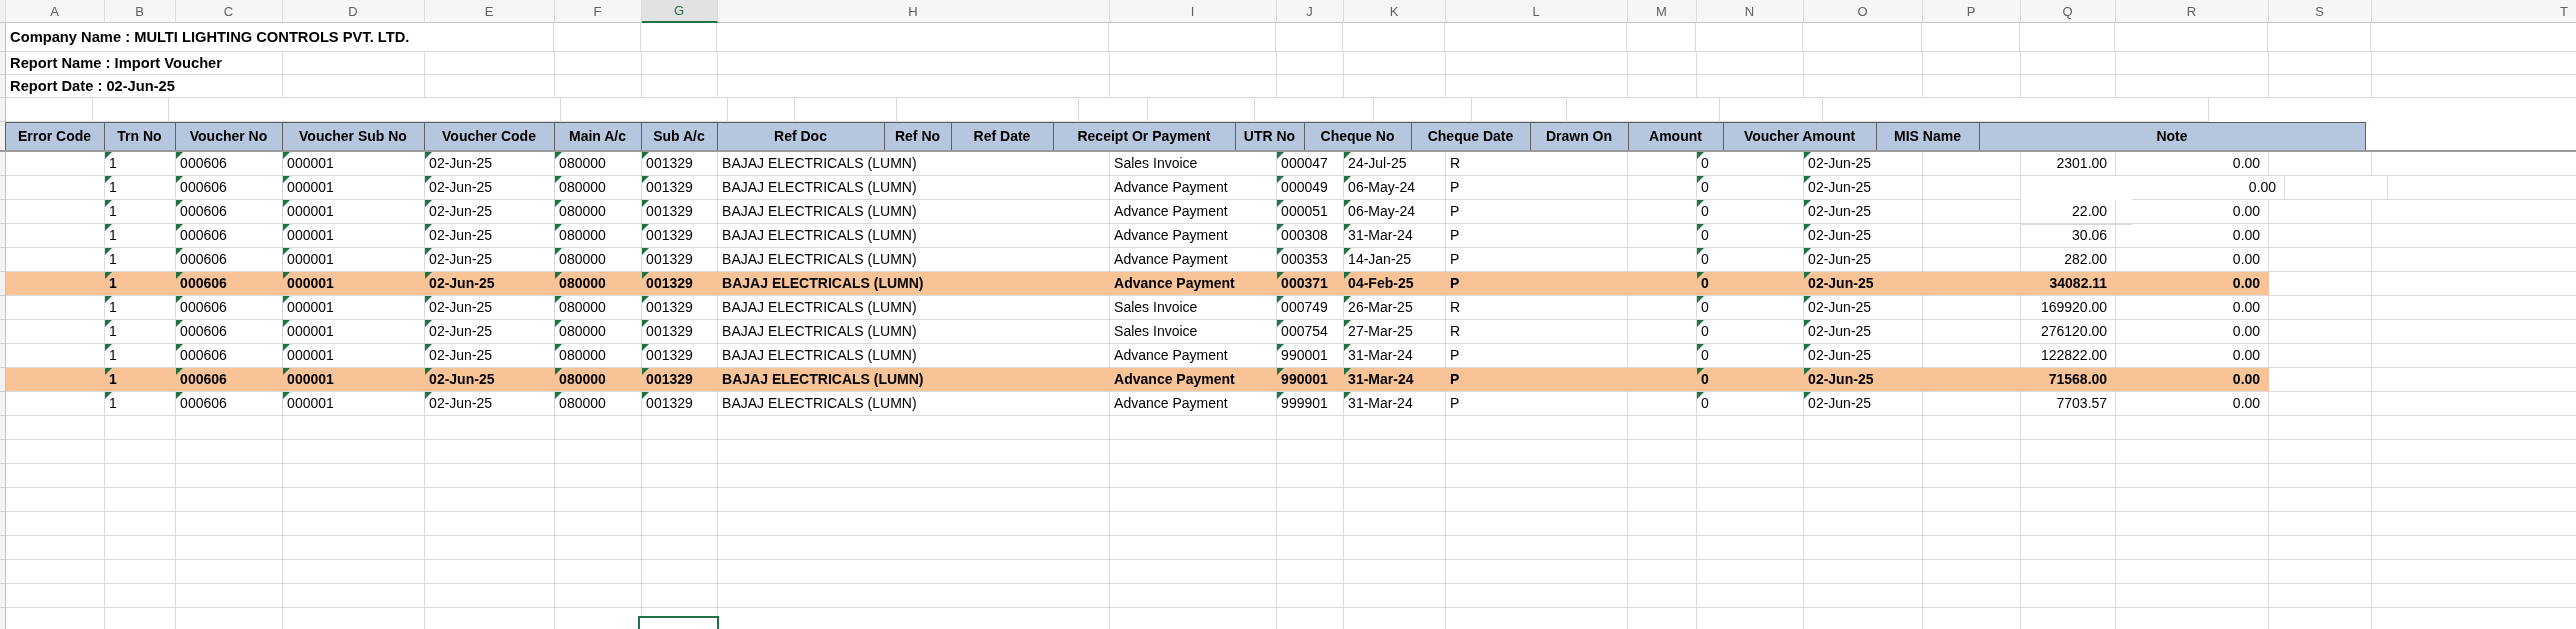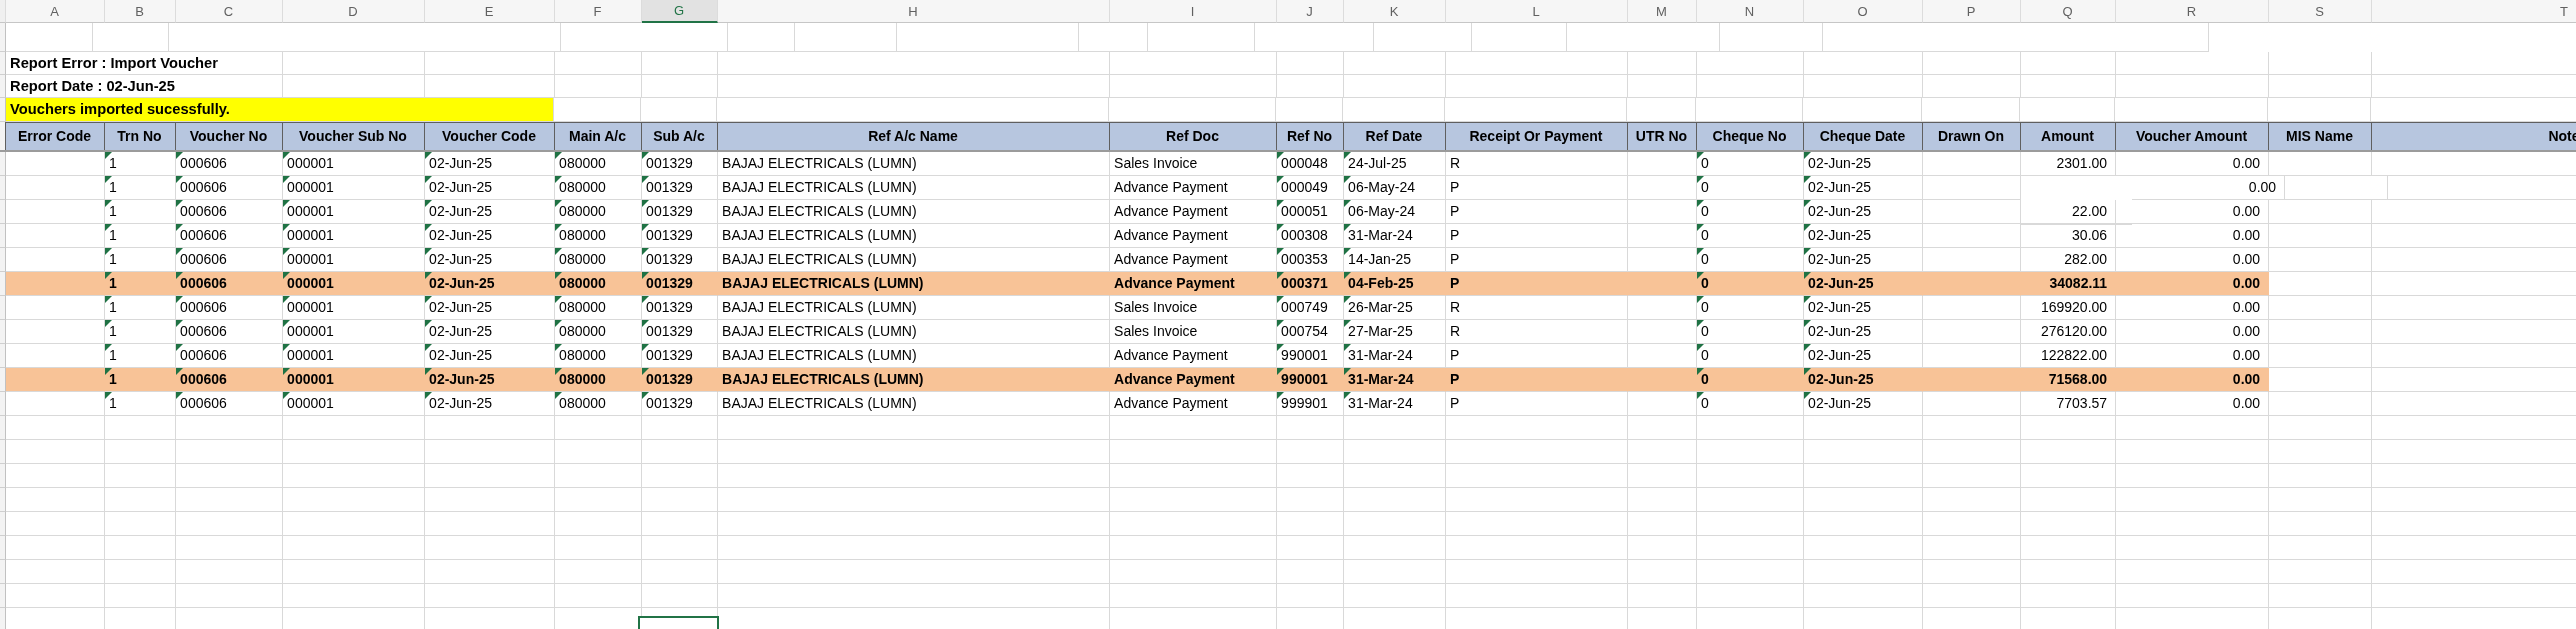--- a/index.html
+++ b/index.html
@@ -59,51 +59,50 @@
       <div class="cell" style="width: 119px;">O</div>
       <div class="cell" style="width: 98px;">P</div>
       <div class="cell" style="width: 95px;">Q</div>
       <div class="cell" style="width: 153px;">R</div>
       <div class="cell" style="width: 103px;">S</div>
       <div class="cell" style="width: 386px;">T</div>
     </div>
 
   <div class="row" style="height:28.5px">
     <div class="cell sliver"></div>
+    <div class="cell title-text" style="width:548px">Company Name : MULTI LIGHTING CONTROLS PVT. LTD.</div>
     <div class="rest"><div class="cell c-empty" style="width: 87px;"></div><div class="cell c-empty" style="width: 76px;"></div><div class="cell c-empty" style="width: 392px;"></div><div class="cell c-empty" style="width: 167px;"></div><div class="cell c-empty" style="width: 67px;"></div><div class="cell c-empty" style="width: 102px;"></div><div class="cell c-empty" style="width: 182px;"></div><div class="cell c-empty" style="width: 69px;"></div><div class="cell c-empty" style="width: 107px;"></div><div class="cell c-empty" style="width: 119px;"></div><div class="cell c-empty" style="width: 98px;"></div><div class="cell c-empty" style="width: 95px;"></div><div class="cell c-empty" style="width: 153px;"></div><div class="cell c-empty" style="width: 103px;"></div><div class="cell c-empty" style="width: 386px;"></div></div>
   </div>
 
   <div class="row" style="height:23px">
     <div class="cell sliver"></div>
-    <div class="cell title-text" style="width:277px">Report Error : Import Voucher</div>
+    <div class="cell title-text" style="width:277px">Report Name : Import Voucher</div>
     <div class="rest"><div class="cell c-empty" style="width: 142px;"></div><div class="cell c-empty" style="width: 130px;"></div><div class="cell c-empty" style="width: 87px;"></div><div class="cell c-empty" style="width: 76px;"></div><div class="cell c-empty" style="width: 392px;"></div><div class="cell c-empty" style="width: 167px;"></div><div class="cell c-empty" style="width: 67px;"></div><div class="cell c-empty" style="width: 102px;"></div><div class="cell c-empty" style="width: 182px;"></div><div class="cell c-empty" style="width: 69px;"></div><div class="cell c-empty" style="width: 107px;"></div><div class="cell c-empty" style="width: 119px;"></div><div class="cell c-empty" style="width: 98px;"></div><div class="cell c-empty" style="width: 95px;"></div><div class="cell c-empty" style="width: 153px;"></div><div class="cell c-empty" style="width: 103px;"></div><div class="cell c-empty" style="width: 386px;"></div></div>
   </div>
 
   <div class="row" style="height:23px">
     <div class="cell sliver"></div>
     <div class="cell title-text" style="width:277px">Report Date : 02-Jun-25</div>
     <div class="rest"><div class="cell c-empty" style="width: 142px;"></div><div class="cell c-empty" style="width: 130px;"></div><div class="cell c-empty" style="width: 87px;"></div><div class="cell c-empty" style="width: 76px;"></div><div class="cell c-empty" style="width: 392px;"></div><div class="cell c-empty" style="width: 167px;"></div><div class="cell c-empty" style="width: 67px;"></div><div class="cell c-empty" style="width: 102px;"></div><div class="cell c-empty" style="width: 182px;"></div><div class="cell c-empty" style="width: 69px;"></div><div class="cell c-empty" style="width: 107px;"></div><div class="cell c-empty" style="width: 119px;"></div><div class="cell c-empty" style="width: 98px;"></div><div class="cell c-empty" style="width: 95px;"></div><div class="cell c-empty" style="width: 153px;"></div><div class="cell c-empty" style="width: 103px;"></div><div class="cell c-empty" style="width: 386px;"></div></div>
   </div>
 
   <div class="row" style="height:24px">
     <div class="cell sliver"></div>
-    <div class="cell status" style="width:548px">Vouchers imported sucessfully.</div>
     <div class="rest"><div class="cell c-empty" style="width: 87px;"></div><div class="cell c-empty" style="width: 76px;"></div><div class="cell c-empty" style="width: 392px;"></div><div class="cell c-empty" style="width: 167px;"></div><div class="cell c-empty" style="width: 67px;"></div><div class="cell c-empty" style="width: 102px;"></div><div class="cell c-empty" style="width: 182px;"></div><div class="cell c-empty" style="width: 69px;"></div><div class="cell c-empty" style="width: 107px;"></div><div class="cell c-empty" style="width: 119px;"></div><div class="cell c-empty" style="width: 98px;"></div><div class="cell c-empty" style="width: 95px;"></div><div class="cell c-empty" style="width: 153px;"></div><div class="cell c-empty" style="width: 103px;"></div><div class="cell c-empty" style="width: 386px;"></div></div>
   </div>
 
   <div class="row hdr-row" id="headerRow">
       <div class="cell sliver"></div>
       <div class="cell hdr-cell" style="width: 99px;">Error Code</div>
       <div class="cell hdr-cell" style="width: 71px;">Trn No</div>
       <div class="cell hdr-cell" style="width: 107px;">Voucher No</div>
       <div class="cell hdr-cell" style="width: 142px;">Voucher Sub No</div>
       <div class="cell hdr-cell" style="width: 130px;">Voucher Code</div>
       <div class="cell hdr-cell" style="width: 87px;">Main A/c</div>
       <div class="cell hdr-cell" style="width: 76px;">Sub A/c</div>
-      <div class="cell hdr-cell" style="width: 392px;">Ref A/c Name</div>
       <div class="cell hdr-cell" style="width: 167px;">Ref Doc</div>
       <div class="cell hdr-cell" style="width: 67px;">Ref No</div>
       <div class="cell hdr-cell" style="width: 102px;">Ref Date</div>
       <div class="cell hdr-cell" style="width: 182px;">Receipt Or Payment</div>
       <div class="cell hdr-cell" style="width: 69px;">UTR No</div>
       <div class="cell hdr-cell" style="width: 107px;">Cheque No</div>
       <div class="cell hdr-cell" style="width: 119px;">Cheque Date</div>
       <div class="cell hdr-cell" style="width: 98px;">Drawn On</div>
       <div class="cell hdr-cell" style="width: 95px;">Amount</div>
       <div class="cell hdr-cell" style="width: 153px;">Voucher Amount</div>
@@ -116,21 +115,21 @@
         <div class="cell sliver"></div>
         <div class="cell" style="width: 99px;"></div>
         <div class="cell mark" style="width: 71px;">1</div>
         <div class="cell mark" style="width: 107px;">000606</div>
         <div class="cell mark" style="width: 142px;">000001</div>
         <div class="cell mark" style="width: 130px;">02-Jun-25</div>
         <div class="cell mark" style="width: 87px;">080000</div>
         <div class="cell mark" style="width: 76px;">001329</div>
         <div class="cell" style="width: 392px;">BAJAJ ELECTRICALS (LUMN)</div>
         <div class="cell" style="width: 167px;">Sales Invoice</div>
-        <div class="cell mark" style="width: 67px;">000048</div>
+        <div class="cell mark" style="width: 67px;">000047</div>
         <div class="cell mark" style="width: 102px;">24-Jul-25</div>
         <div class="cell" style="width: 182px;">R</div>
         <div class="cell" style="width: 69px;"></div>
         <div class="cell mark" style="width: 107px;">0</div>
         <div class="cell mark" style="width: 119px;">02-Jun-25</div>
         <div class="cell" style="width: 98px;"></div>
         <div class="cell c-right" style="width: 95px;">2301.00</div>
         <div class="cell c-right" style="width: 153px;">0.00</div>
         <div class="cell" style="width: 103px;"></div>
         <div class="cell" style="width: 386px;"></div>

